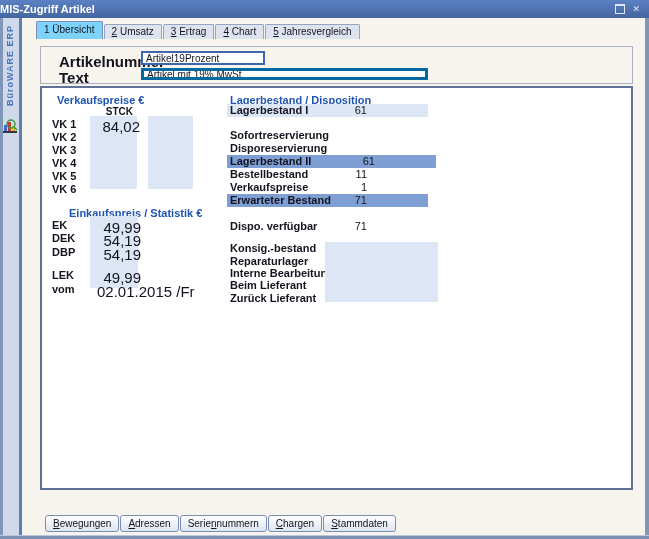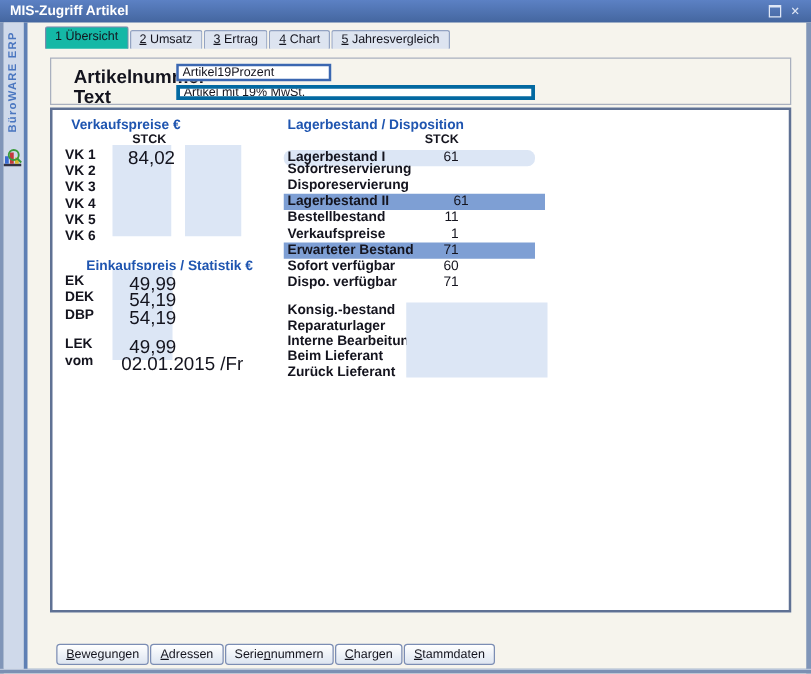--- a/index.html
+++ b/index.html
@@ -1,37 +1,37 @@
 <!DOCTYPE html>
 <html><head>
 <meta charset="utf-8">
 <style>
   html,body{margin:0;padding:0;background:#e9e9e9;}
   .screen{position:relative;width:649px;height:539px;background:#f6f4ed;
     font-family:"Liberation Sans",sans-serif;overflow:hidden;}
   
   .titlebar{position:absolute;left:0;top:0;width:649px;height:18px;
     background:linear-gradient(#5c81c4,#44669f);display:flex;align-items:center;}
-  .title{color:#ffffff;font-size:11px;font-weight:700;padding-left:8px;white-space:nowrap;}
+  .title{color:#ffffff;font-size:11px;font-weight:700;white-space:nowrap;}
   .controls{margin-left:auto;display:flex;gap:7px;padding-right:9px;align-items:center;}
   .ctl{color:#dfe7f6;font-size:9px;line-height:1;display:flex;align-items:center;}
   .frame-left{position:absolute;left:0;top:18px;width:3px;height:521px;background:#8095b8;}
   .frame-right{position:absolute;right:0;top:18px;width:4px;height:521px;background:#8095b8;}
   .frame-bottom{position:absolute;left:0;top:535px;width:649px;height:4px;background:#7b90b3;border-top:1px solid #b9c5da;box-sizing:border-box;}
   
   .brand{position:absolute;left:3px;top:18px;width:16px;height:517px;background:#cfd9ea;}
   .brand-text{position:absolute;left:2px;top:7px;writing-mode:vertical-rl;transform:rotate(180deg);
     font-size:9px;font-weight:700;color:#4a76c0;letter-spacing:1px;white-space:nowrap;}
   .strip-line{position:absolute;left:19px;top:18px;width:3px;height:517px;background:#5e7fb4;}
   .chart-icon{position:absolute;left:2px;top:119px;width:17px;height:15px;}
   
   .tabs{position:absolute;left:36px;top:22px;display:flex;align-items:flex-end;height:17px;}
   .tab{font-size:10px;color:#14141e;background:#dde4f0;border:1px solid #93a3c2;border-bottom:none;
     padding:1px 7px 2px;height:11px;border-radius:2px 2px 0 0;margin-right:1px;white-space:nowrap;cursor:default;}
-  .tab.active{background:#14b8a6;border-color:#7c8cae;height:13px;padding-top:2px;position:relative;z-index:2;text-align:center;}
+  .tab.active{background:#7dd3fc;border-color:#7c8cae;height:13px;padding-top:2px;position:relative;z-index:2;text-align:center;}
   .mn{text-decoration:underline;}
   
   .groupbox{position:absolute;left:40px;top:46px;width:591px;height:36px;border:1px solid #a9b0bf;}
   .fld-label{position:absolute;font-size:15px;font-weight:700;color:#14141e;white-space:nowrap;}
   .fld-input{position:absolute;font-size:10px;font-family:"Liberation Sans",sans-serif;
     padding:0 3px;background:#ffffff;color:#14141e;box-sizing:border-box;}
   .inp-focus{left:100px;top:4px;width:124px;height:14px;border:2px solid #3b67b1;}
   .inp-plain{left:100px;top:21px;width:287px;height:12px;border:3px solid #0369a1;}
   
   .panel{position:absolute;left:40px;top:86px;width:589px;height:400px;background:#ffffff;border:2px solid #5f7194;}
@@ -126,21 +126,21 @@
     <span class="lbl" style="left:10px;top:181px;">LEK</span>
     <span class="lbl" style="left:10px;top:195px;">vom</span>
     <span class="val" style="left:48px;top:131px;width:44px;">49,99</span>
     <span class="val" style="left:48px;top:144px;width:44px;">54,19</span>
     <span class="val" style="left:48px;top:158px;width:44px;">54,19</span>
     <span class="val" style="left:48px;top:181px;width:44px;">49,99</span>
     <span class="val" style="left:48px;top:195px;width:44px;">02.01.2015 /Fr</span>
 
     <span class="sec-title" style="left:188px;top:6px;">Lagerbestand / Disposition</span>
     <span class="unit" style="left:280px;top:18px;width:45px;">STCK</span>
-    <div class="lrow row-light" style="top:32px;border-radius:6px;">
+    <div class="lrow row-light" style="top:16px;">
         <span class="rl">Lagerbestand I</span>
         <span class="rv">61</span>
       </div>
     <div class="lrow" style="top:41px;">
         <span class="rl">Sofortreservierung</span>
         <span class="rv"></span>
       </div>
     <div class="lrow" style="top:54px;">
         <span class="rl">Disporeservierung</span>
         <span class="rv"></span>
@@ -154,24 +154,20 @@
         <span class="rv">11</span>
       </div>
     <div class="lrow" style="top:93px;">
         <span class="rl">Verkaufspreise</span>
         <span class="rv">1</span>
       </div>
     <div class="lrow row-strong" style="top:106px;">
         <span class="rl">Erwarteter Bestand</span>
         <span class="rv">71</span>
       </div>
-    <div class="lrow" style="top:119px;">
-        <span class="rl">Sofort verfügbar</span>
-        <span class="rv">60</span>
-      </div>
     <div class="lrow" style="top:132px;">
         <span class="rl">Dispo. verfügbar</span>
         <span class="rv">71</span>
       </div>
 
     <span class="lbl" style="left:188px;top:154px;">Konsig.-bestand</span>
     <span class="lbl" style="left:188px;top:167px;">Reparaturlager</span>
     <span class="lbl" style="left:188px;top:179px;">Interne Bearbeitung</span>
     <span class="lbl" style="left:188px;top:191px;">Beim Lieferant</span>
     <span class="lbl" style="left:188px;top:204px;">Zurück Lieferant</span>

